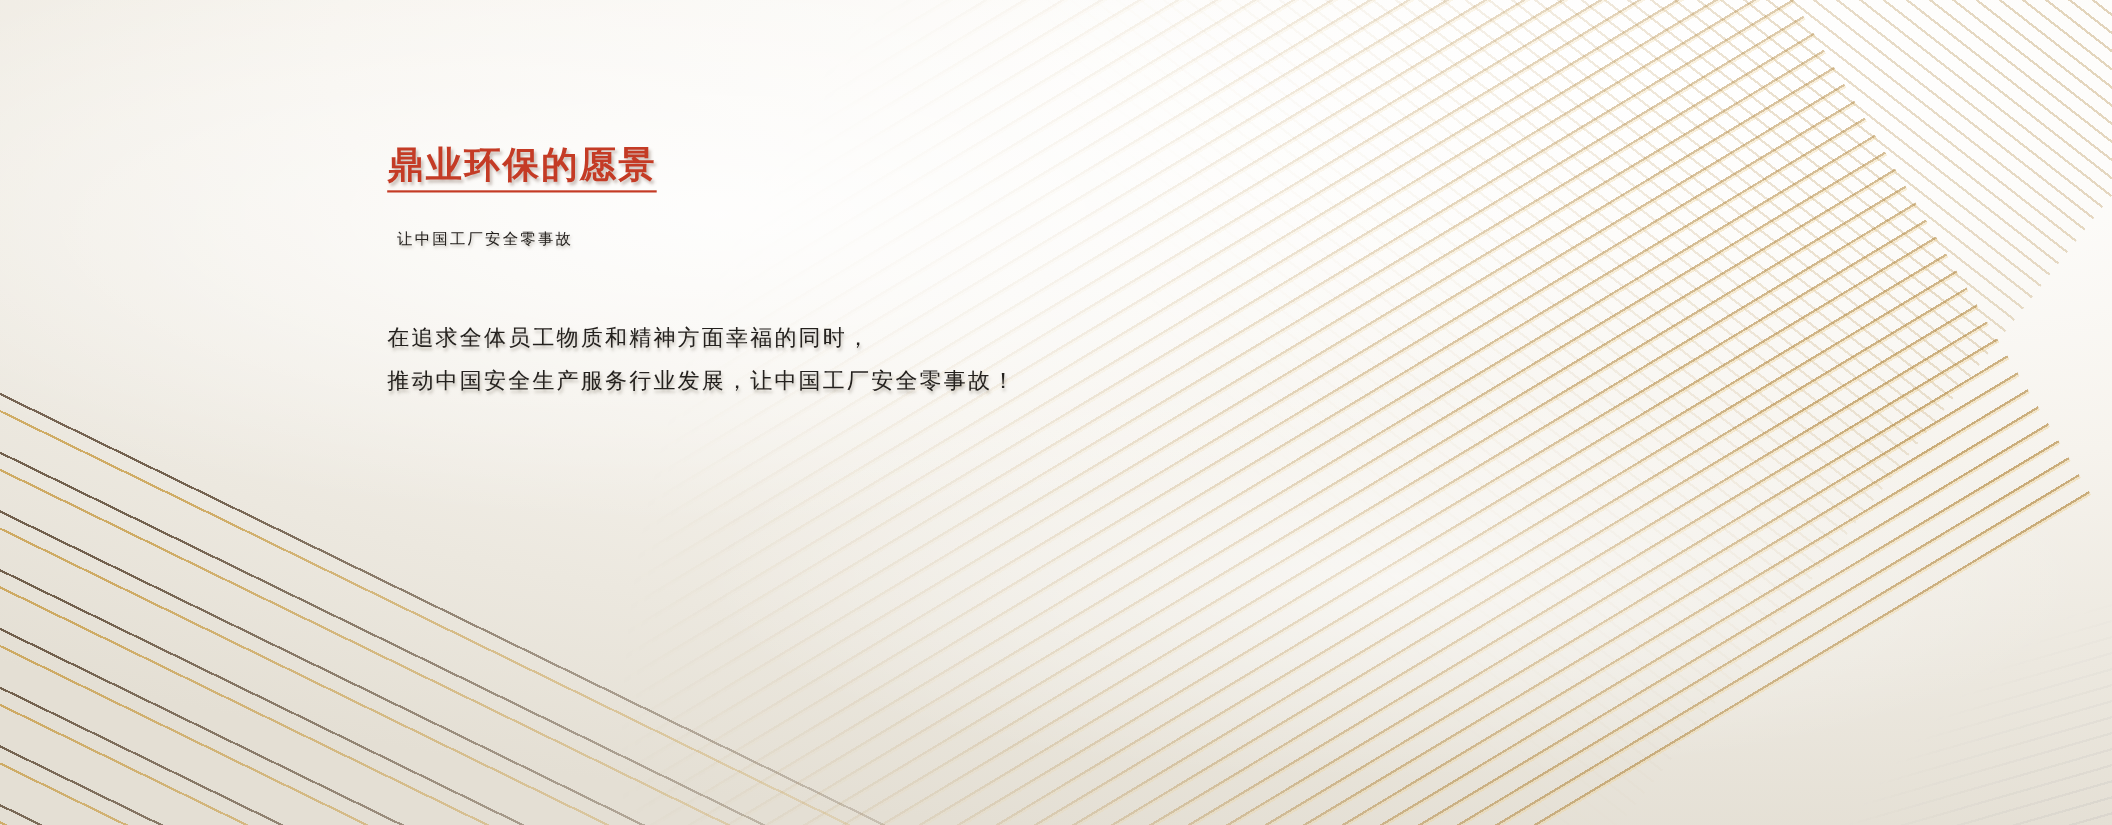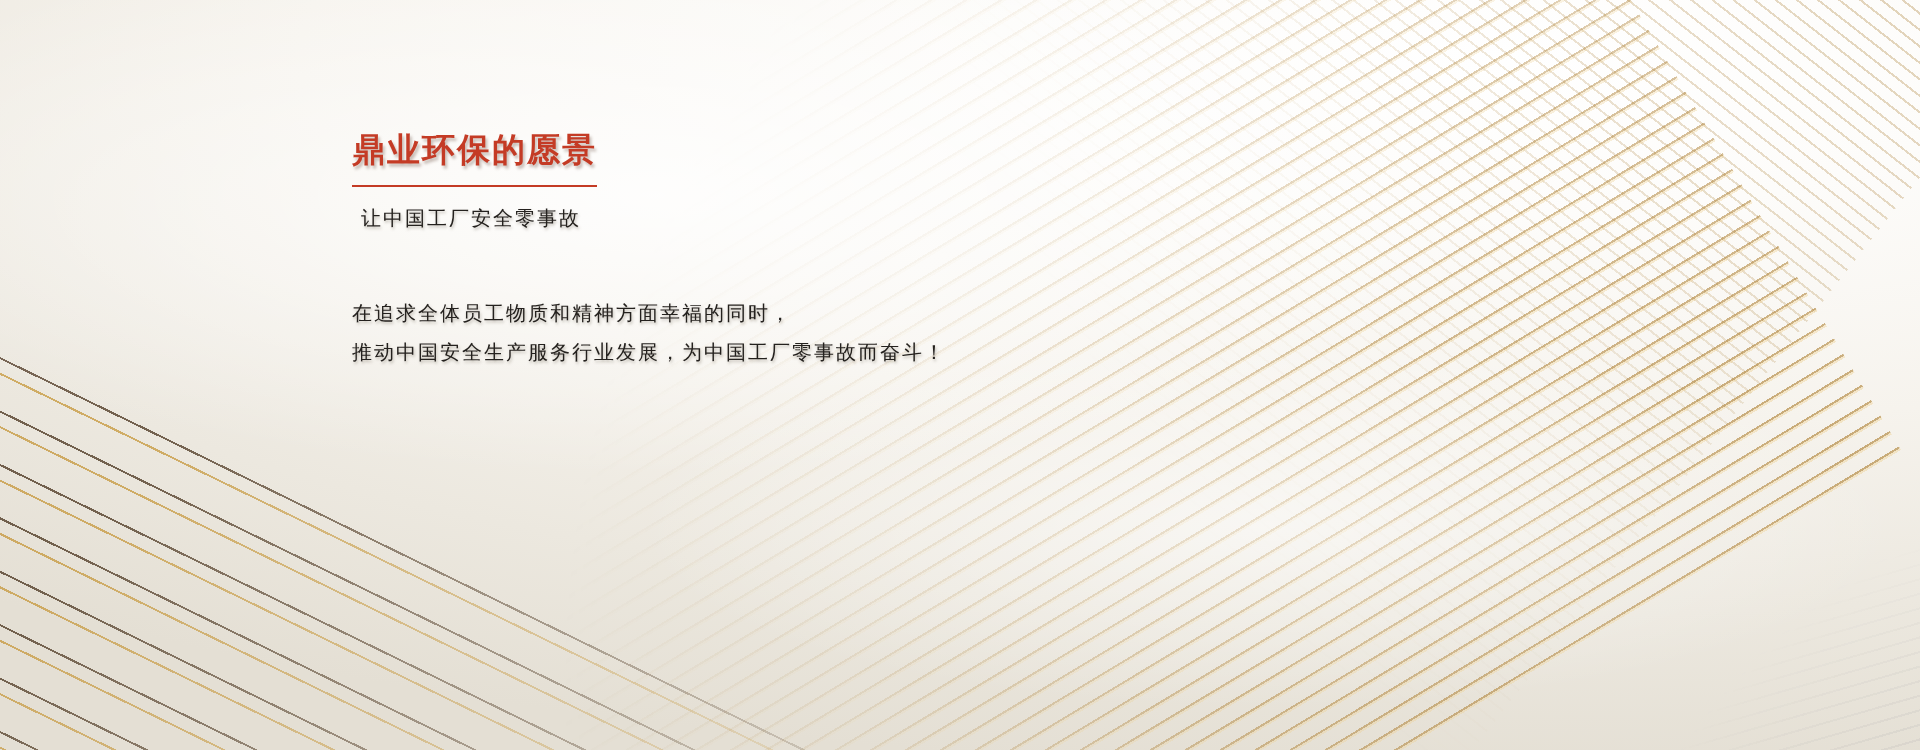--- a/index.html
+++ b/index.html
@@ -165,30 +165,30 @@
   }
 
   .block + .block { margin-top: 62px; }
 
   .heading {
     display: inline-block;
     font-size: 33px;
     font-weight: bold;
     letter-spacing: 2px;
     color: #c43b25;
-    padding-bottom: 12px;
+    padding-bottom: 0;
     border-bottom: 2px solid #c43b25;
     text-shadow: 2px 3px 3px rgba(90,60,45,0.33);
     white-space: nowrap;
   }
 
   .vision-line {
-    margin-top: 18px;
+    margin-top: 34px;
     margin-left: 9px;
-    font-size: 20px;
+    font-size: 14px;
     letter-spacing: 2px;
     color: #24211e;
     text-shadow: 1px 2px 3px rgba(120,110,95,0.45);
     white-space: nowrap;
   }
 
   .mission-body { margin-top: 32px; }
 
   .mission-line {
     font-size: 20px;
@@ -214,18 +214,18 @@
   <div class="content">
 
     <div class="block">
       <div class="heading">鼎业环保的愿景</div>
       <div class="vision-line">让中国工厂安全零事故</div>
     </div>
 
     <div class="block">
       <div class="mission-body">
         <div class="mission-line">在追求全体员工物质和精神方面幸福的同时，</div>
-        <div class="mission-line">推动中国安全生产服务行业发展，为中国工厂零事故而奋斗！</div>
+        <div class="mission-line">推动中国安全生产服务行业发展，让中国工厂安全零事故！</div>
       </div>
     </div>
 
   </div>
 </div>
 
 </body></html>

